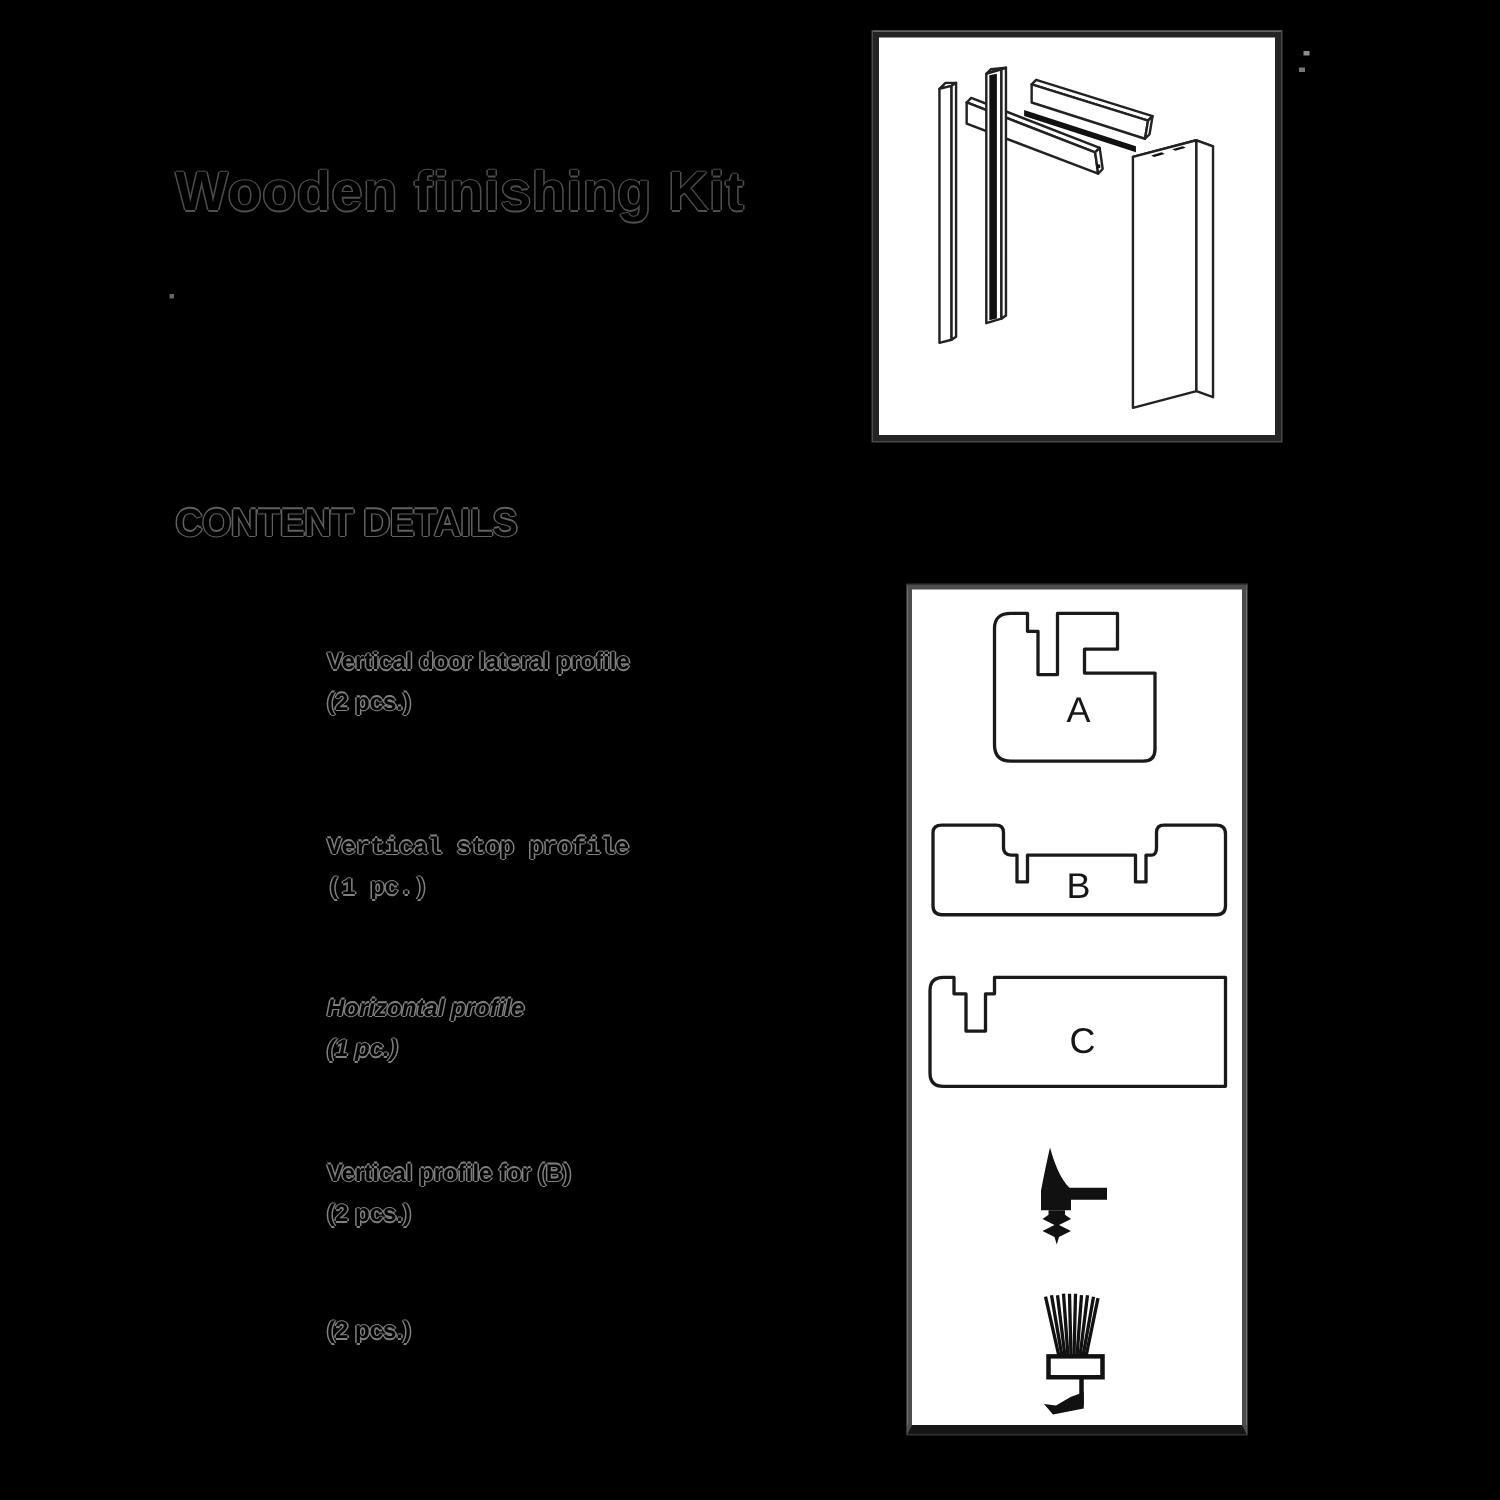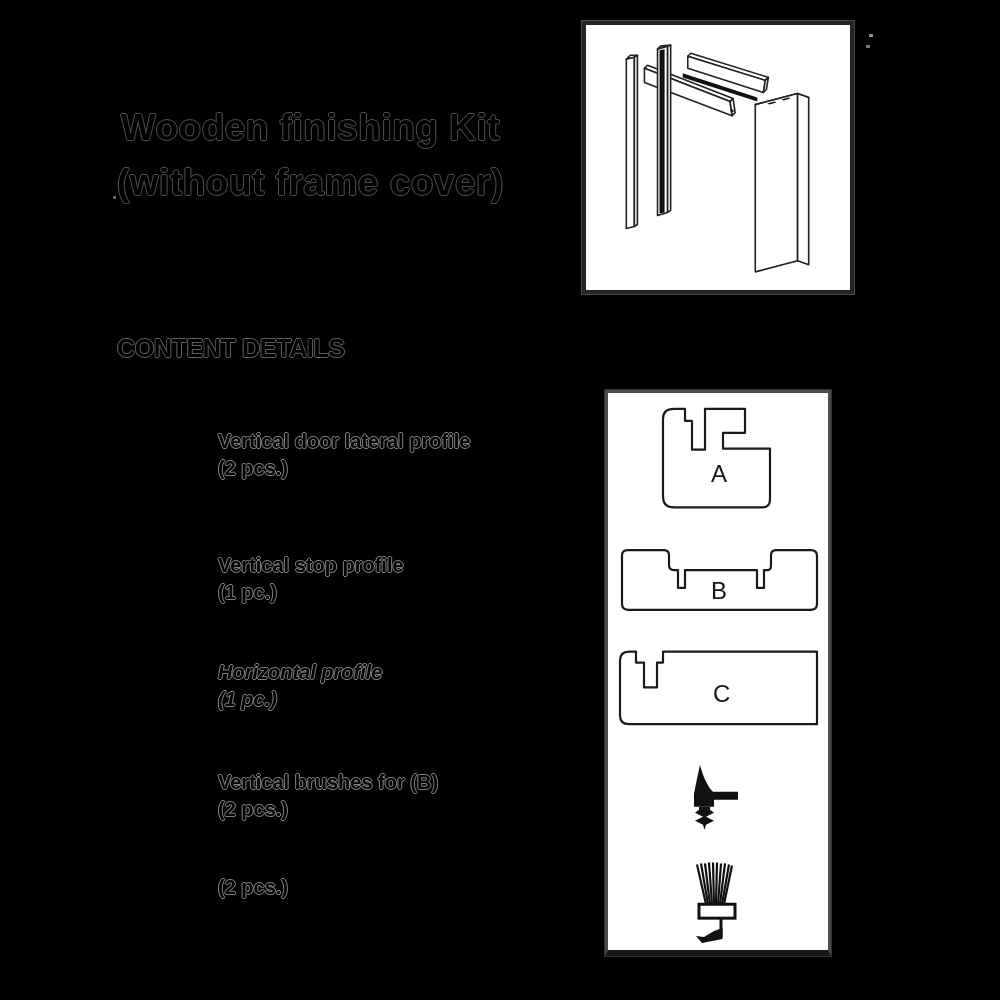--- a/index.html
+++ b/index.html
@@ -23,42 +23,41 @@
   .title{
     position:absolute;left:117px;top:100px;margin:0;
     font-size:37px;line-height:55px;font-weight:bold;letter-spacing:.5px;text-align:center;
   }
   .title span{display:block;}
   .heading{
     position:absolute;left:117px;top:333px;margin:0;
     font-size:26px;font-weight:bold;letter-spacing:-.5px;
     transform:scaleX(.97);transform-origin:left;
   }
-  .item{position:absolute;left:218px;font-size:20px;font-weight:bold;line-height:27px;}
+  .item{position:absolute;left:218px;font-size:16px;font-weight:bold;line-height:27px;}
   .illus-box{
     position:absolute;left:582px;top:21px;width:264px;height:265px;
     background:#fff;border:4px solid #242424;box-shadow:0 0 0 1px #4a4a4a;
   }
   .panel{
     position:absolute;left:605px;top:390px;width:220px;height:557px;
     background:#fff;border:3px solid #4c4c4c;border-bottom:6px solid #161616;
     box-shadow:0 0 0 1px #333;
   }
   .panel svg,.illus-box svg{display:block;width:100%;height:100%;}
   .speck{position:absolute;background:#8d8d8d;}
   .svg-label{font-family:"Liberation Sans","DejaVu Sans",sans-serif;font-size:24px;fill:#161616;}
 </style>
 </head>
 <body>
 
 <div class="page">
 
   <h1 class="title outl-dim">
     <span>Wooden finishing Kit</span>
-    <span>(without frame cover)</span>
   </h1>
 
   <div class="illus-box">
     <svg viewBox="0 0 262 263" preserveAspectRatio="none">
       <g stroke="#222" stroke-width="1.6" fill="#fff" stroke-linejoin="round">
 
         <path d="M101,31 L104,28 L181,52 L178,55 Z"></path>
         <path d="M101,31 L178,55 L176,67 L101,43 Z"></path>
         <path d="M178,55 L181,52 L179,64 L176,67 Z"></path>
 
@@ -90,30 +89,30 @@
   <div class="speck" style="left:869px;top:34px;width:4px;height:3px;"></div>
   <div class="speck" style="left:866px;top:45px;width:4px;height:3px;background:#777;"></div>
   <div class="speck" style="left:113px;top:196px;width:3px;height:3px;background:#666;"></div>
 
   <h2 class="heading outl-mid">CONTENT DETAILS</h2>
 
   <div class="item" style="top:428px;">
     <div class="outl-lt">Vertical door lateral profile</div>
     <div class="outl-lt">(2 pcs.)</div>
   </div>
-  <div class="item" style="top:552px;">
+  <div class="item" style="top:552px;font-family:Liberation Mono, monospace;">
     <div class="outl-lt">Vertical stop profile</div>
     <div class="outl-lt">(1 pc.)</div>
   </div>
   <div class="item" style="top:659px;font-style:italic;">
     <div class="outl-lt">Horizontal profile</div>
     <div class="outl-lt">(1 pc.)</div>
   </div>
   <div class="item" style="top:769px;">
-    <div class="outl-lt">Vertical brushes for (B)</div>
+    <div class="outl-lt">Vertical profile for (B)</div>
     <div class="outl-lt">(2 pcs.)</div>
   </div>
   <div class="item" style="top:874px;">
     <div class="outl-lt">(2 pcs.)</div>
   </div>
 
   <div class="panel">
     <svg viewBox="0 0 220 560" preserveAspectRatio="none">
       <g stroke="#1a1a1a" stroke-width="2.2" fill="#fff" stroke-linejoin="round">
 

